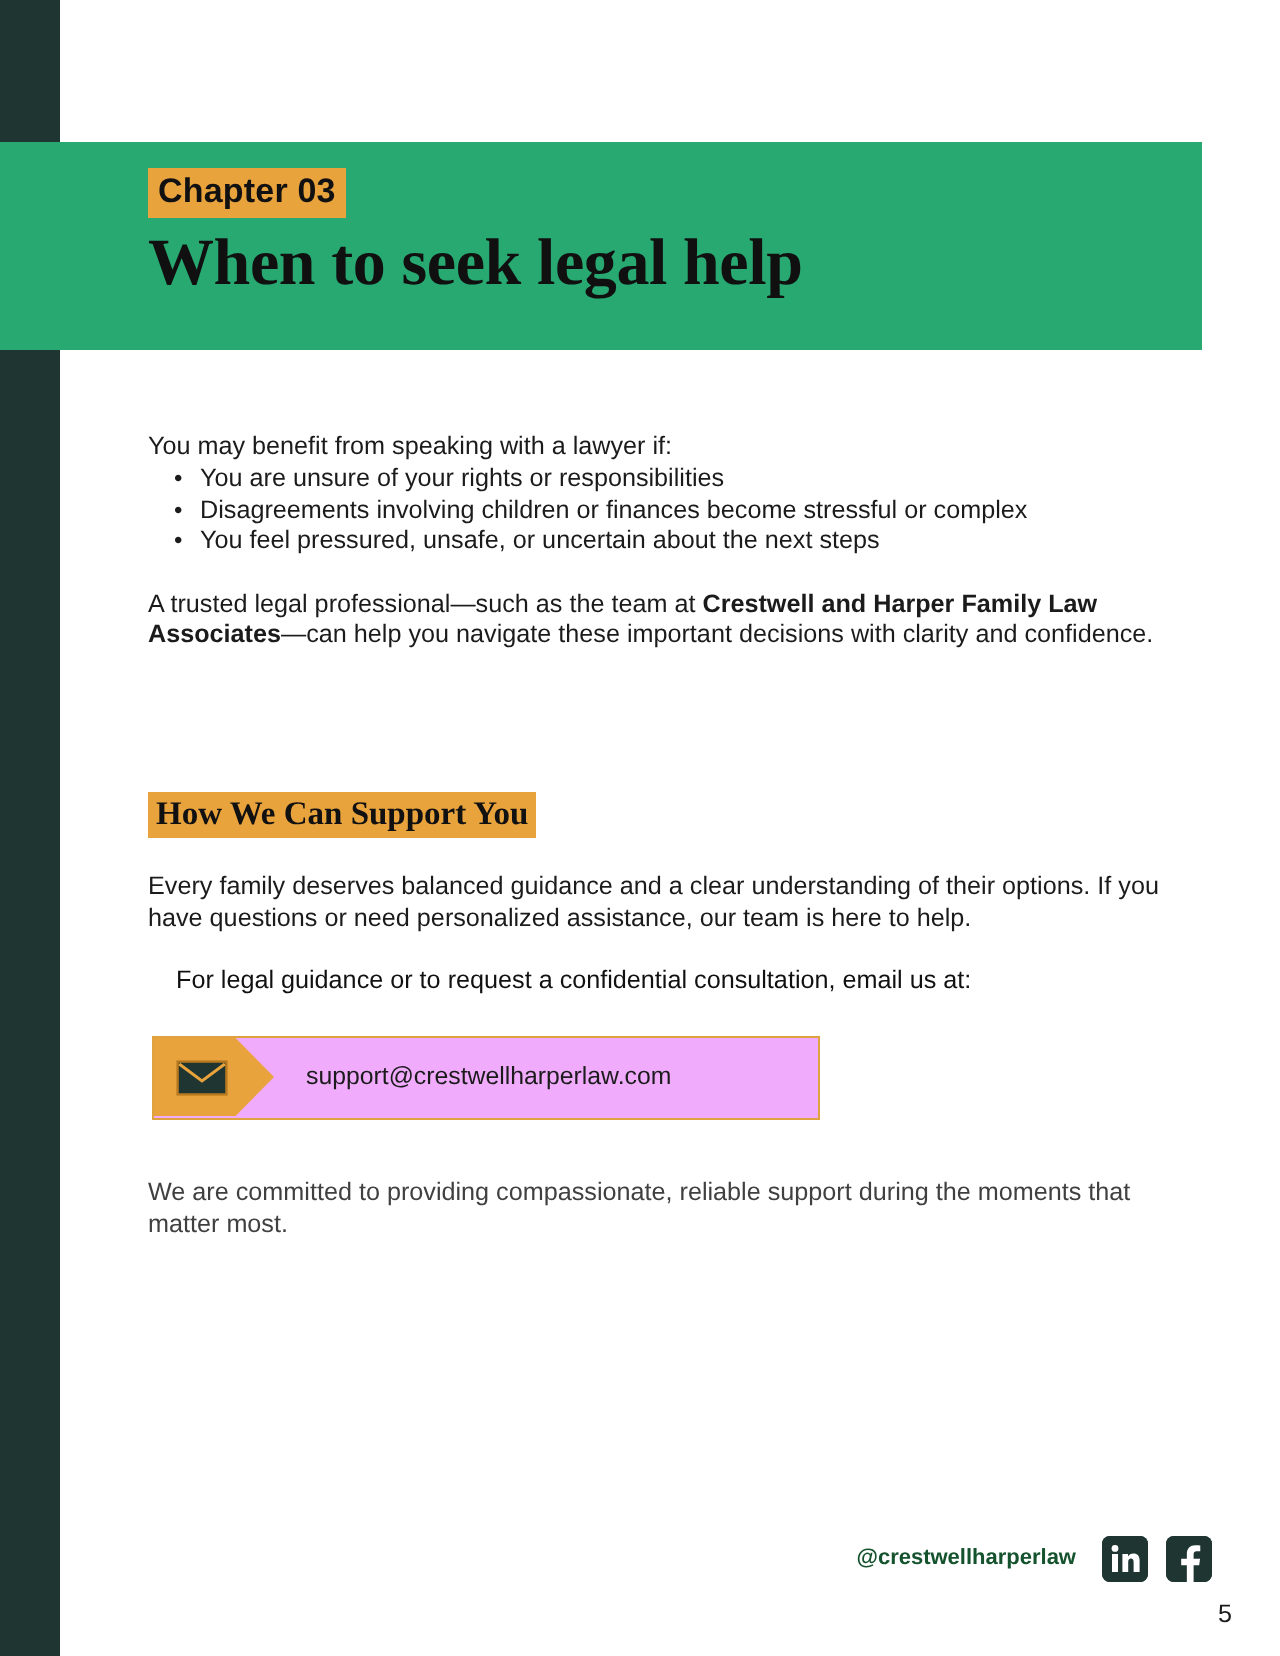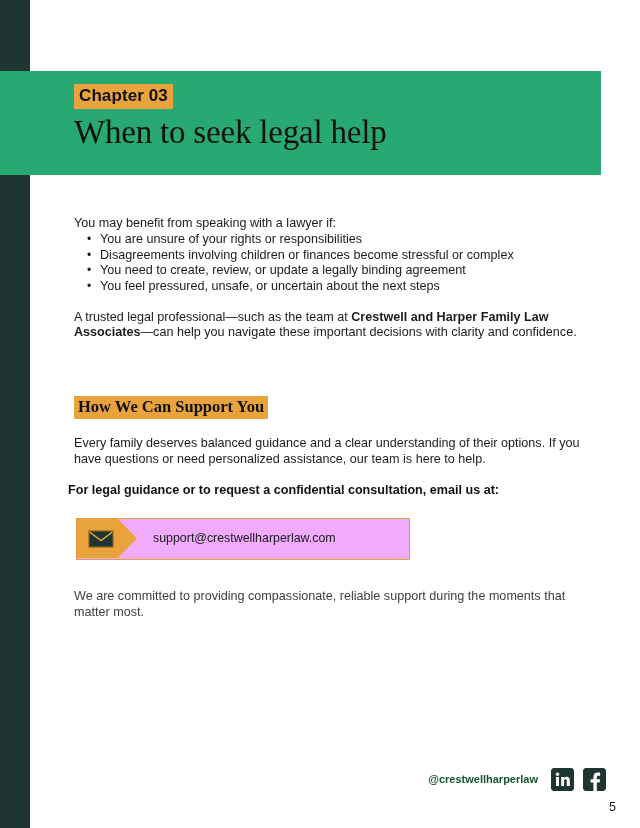--- a/index.html
+++ b/index.html
@@ -48,21 +48,21 @@
     color: #111111;
     font-family: "Liberation Sans", sans-serif;
     font-weight: bold;
     font-size: 17px;
     line-height: 22px;
     padding: 1px 5px 2px 5px;
     letter-spacing: 0.1px;
   }
   .chapter-title {
     font-family: "Liberation Serif", serif;
-    font-weight: normal;
+    font-weight: bold;
     font-size: 33px;
     line-height: 38px;
     color: #101010;
     margin-top: 4px;
     letter-spacing: -0.2px;
   }
 
   
   .content {
     position: absolute;
@@ -123,26 +123,26 @@
     position: absolute;
     left: 74px;
     top: 436px;
     width: 520px;
     color: #1b1b1b;
     font-size: 12.6px;
     line-height: 15.6px;
   }
   .support-cta {
     position: absolute;
-    left: 68px;
+    left: 88px;
     top: 483px;
     width: 520px;
     color: #111111;
     font-size: 12.6px;
-    font-weight: bold;
+    font-weight: normal;
     line-height: 15.6px;
   }
 
   
   .email-box {
     position: absolute;
     left: 76px;
     top: 518px;
     width: 334px;
     height: 42px;
@@ -231,21 +231,20 @@
 <div class="ribbon-inner">
   <div class="chapter-kicker">Chapter 03</div>
   <div class="chapter-title">When to seek legal help</div>
 </div>
 
 <div class="content">
   <p class="lead-line">You may benefit from speaking with a lawyer if:</p>
   <ul class="bullets">
     <li>You are unsure of your rights or responsibilities</li>
     <li>Disagreements involving children or finances become stressful or complex</li>
-    <li>You need to create, review, or update a legally binding agreement</li>
     <li>You feel pressured, unsafe, or uncertain about the next steps</li>
   </ul>
   <p class="para para-trusted"><span>A trusted legal professional—such as the team at </span><strong>Crestwell and Harper Family Law Associates</strong><span>—can help you navigate these important decisions with clarity and confidence.</span></p>
 </div>
 
 <div class="support-heading-wrap">
   <span class="support-heading">How We Can Support You</span>
 </div>
 
 <div class="support-body">Every family deserves balanced guidance and a clear understanding of their options. If you have questions or need personalized assistance, our team is here to help.</div>

